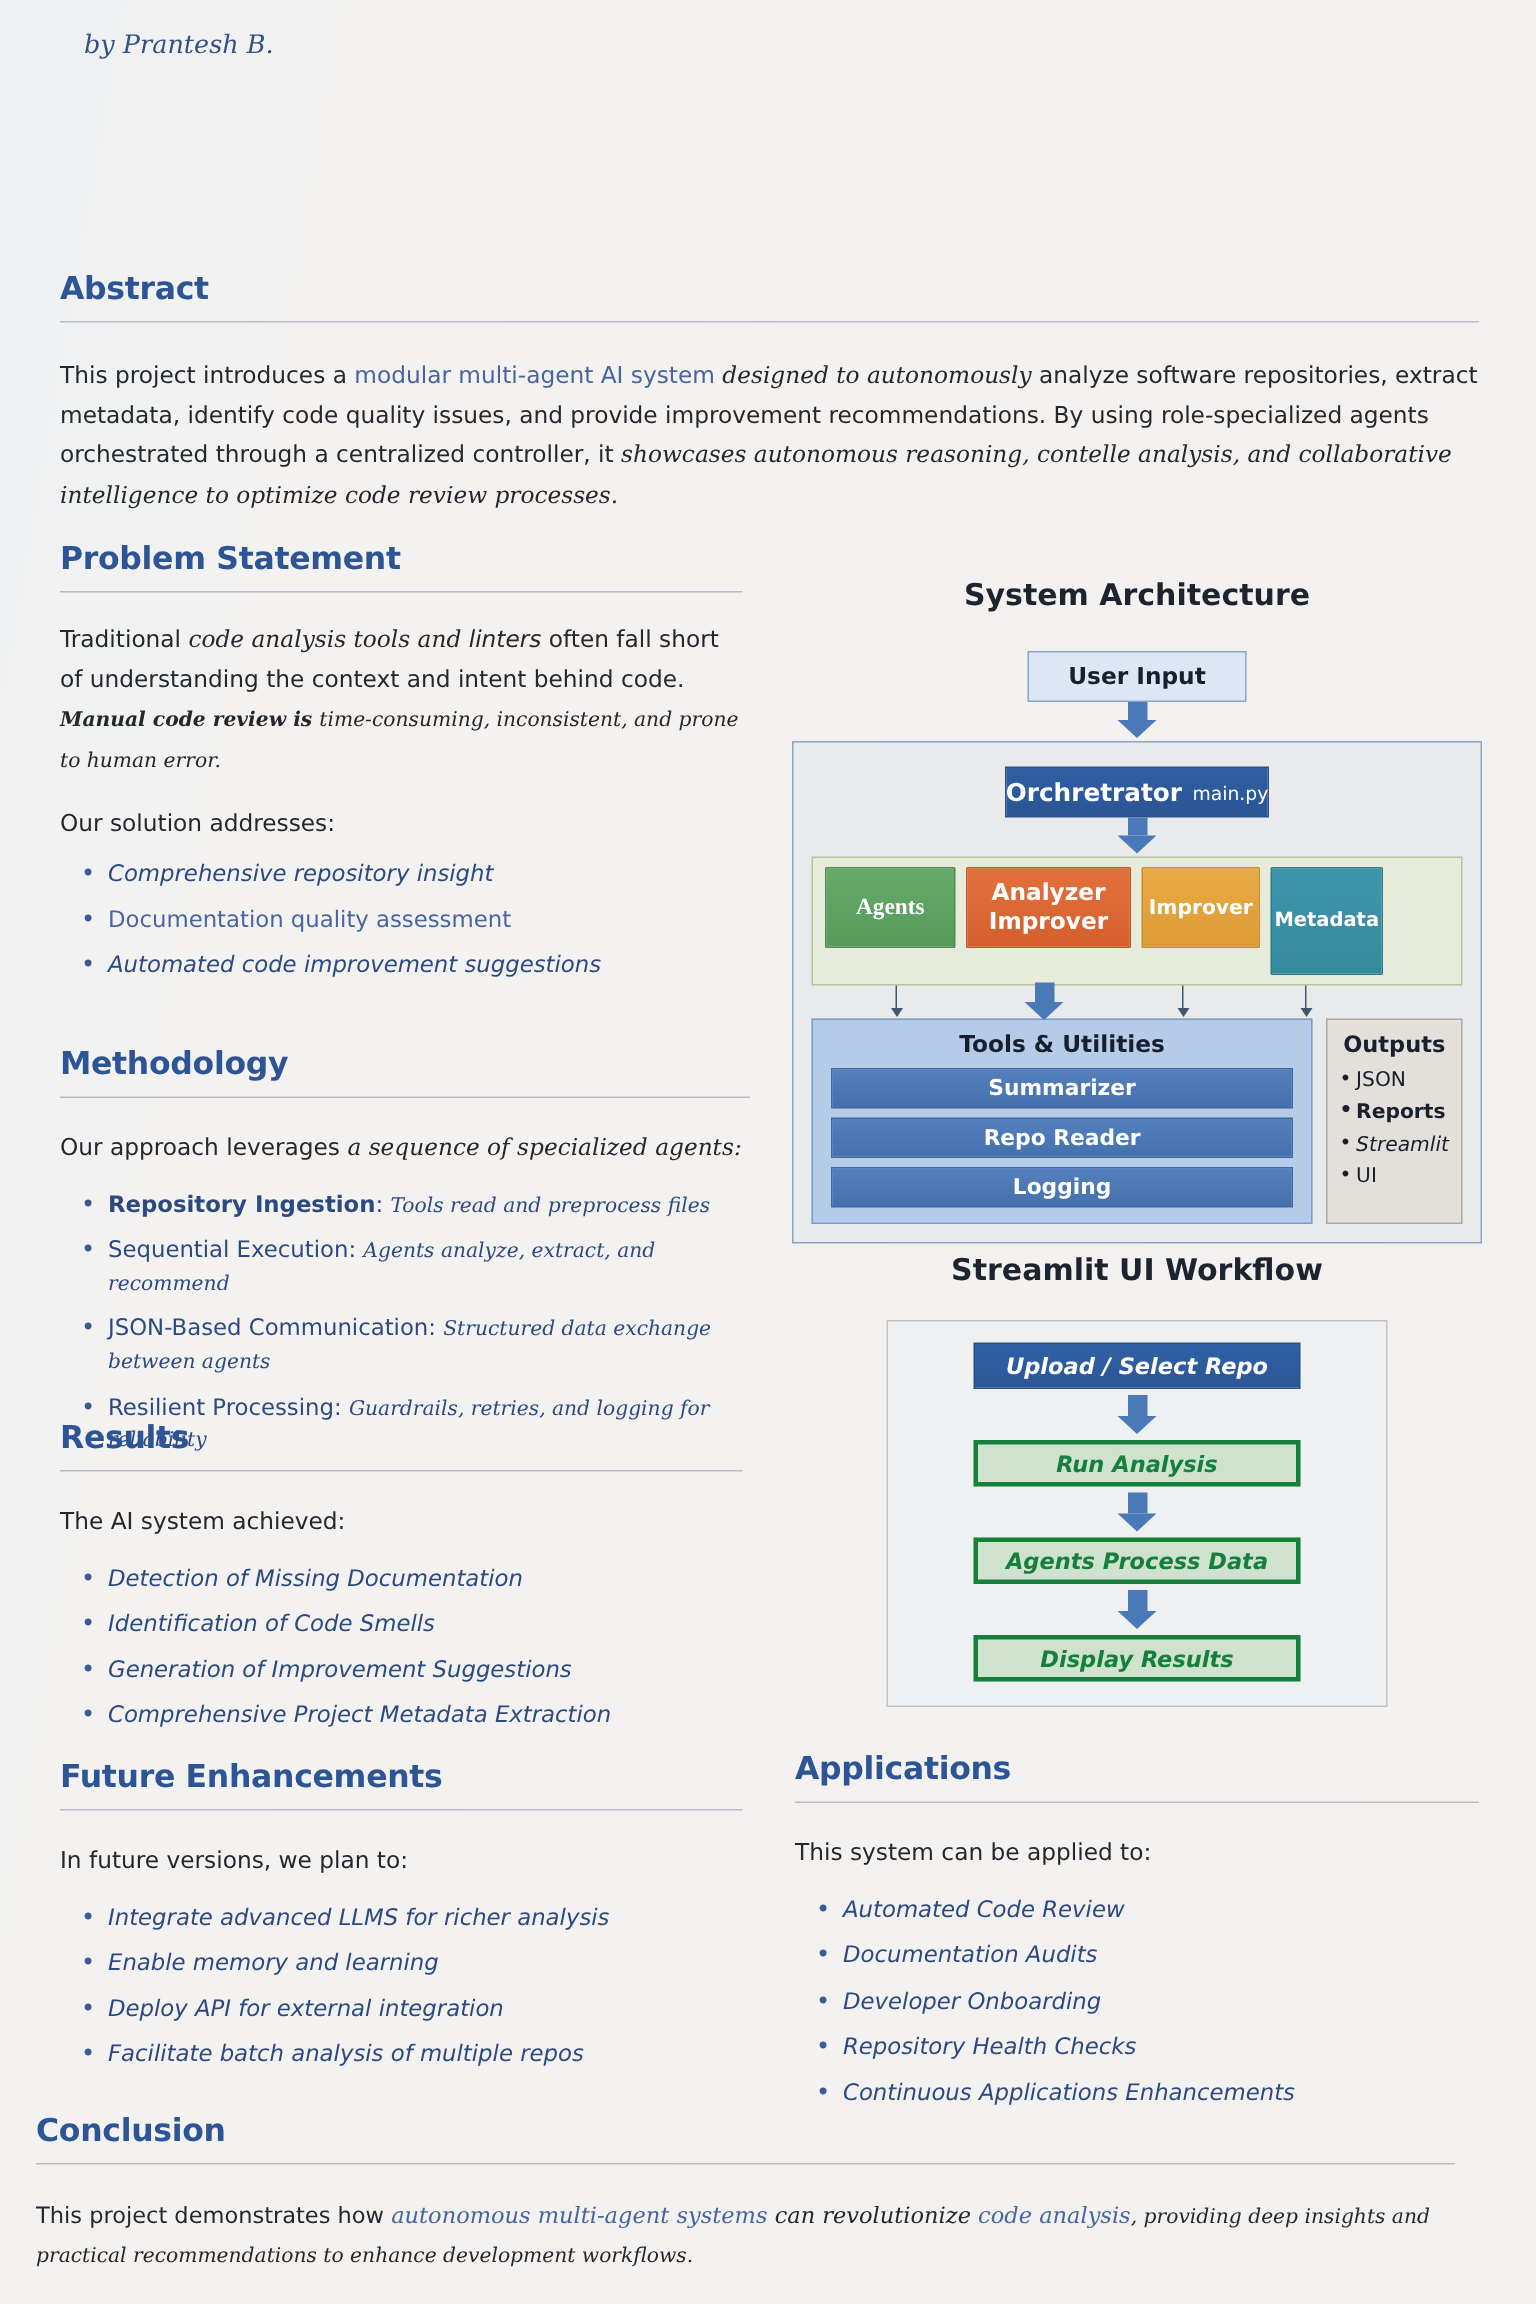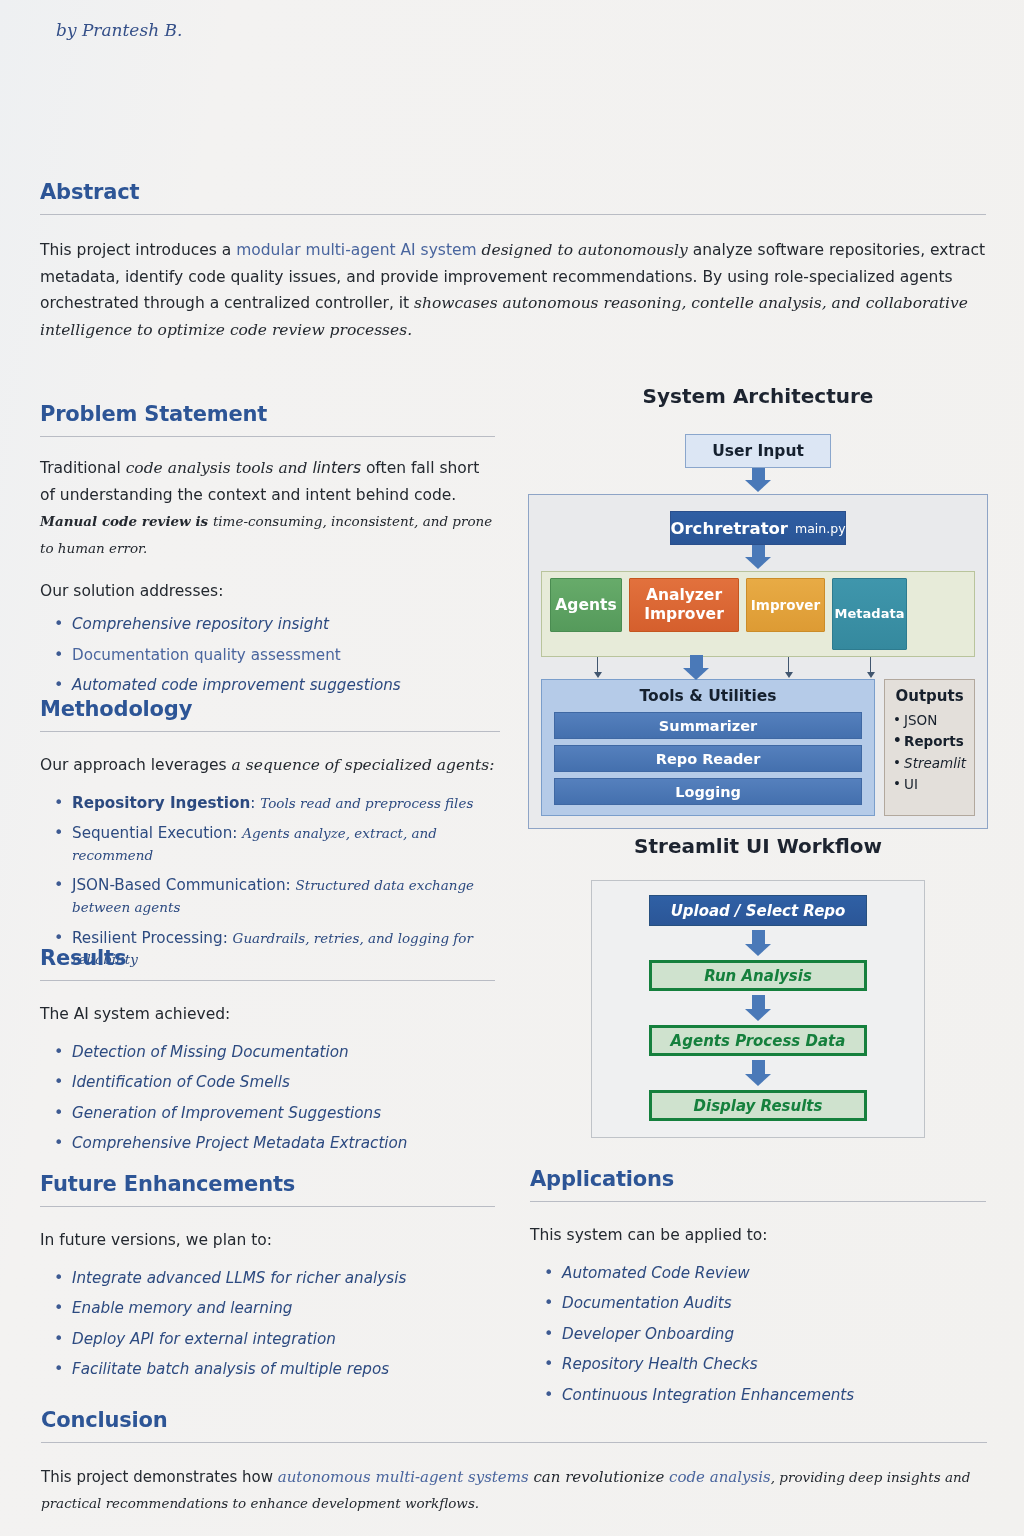--- a/index.html
+++ b/index.html
@@ -85,35 +85,35 @@
     color: #3d5a92;
     font-size: 16px;
   }
 
   
   #abstract { position: absolute; left: 40px; top: 180px; width: 946px; }
   #abstract .rule { width: 946px; }
   #abstract .body-txt { margin-top: 22px; }
 
   
-  #problem     { position: absolute; left: 40px; top: 402px;  width: 455px; }
+  #problem     { position: absolute; left: 40px; top: 360px;  width: 455px; }
   #methodology { position: absolute; left: 40px; top: 697px;  width: 460px; }
   #results     { position: absolute; left: 40px; top: 946px;  width: 455px; }
   #future      { position: absolute; left: 40px; top: 1172px; width: 455px; }
 
   #problem .rule, #results .rule { width: 455px; }
   #methodology .rule { width: 460px; }
   #future .rule { width: 455px; }
 
   
   #applications { position: absolute; left: 530px; top: 1167px; width: 456px; }
   #applications .rule { width: 456px; }
 
   
-  #conclusion { position: absolute; left: 41px; top: 1408px; width: 946px; }
+  #conclusion { position: absolute; left: 24px; top: 1408px; width: 946px; }
   #conclusion .rule { width: 946px; }
   #conclusion .body-txt { margin-top: 22px; font-size: 15px; line-height: 1.7; }
 
   
   .diagram-title {
     font-family: "DejaVu Sans", sans-serif;
     font-size: 20px;
     font-weight: bold;
     color: #1d2430;
     text-align: center;
@@ -180,21 +180,21 @@
   .agent-box {
     flex: 0 0 auto;
     display: flex; align-items: center; justify-content: center;
     color: #ffffff;
     text-align: center;
     font-family: "DejaVu Sans", sans-serif;
     font-weight: bold;
     line-height: 1.2;
     border-radius: 1px;
   }
-  .agent-box.a0 { width: 72px;  height: 54px; background: linear-gradient(#67ab6a, #559a5b); border: 1px solid #4a8c51; font-size: 15.5px; }
+  .agent-box.a0 { width: 87px;  height: 54px; background: linear-gradient(#67ab6a, #559a5b); border: 1px solid #4a8c51; font-size: 15.5px; font-family: Liberation Serif, serif; }
   .agent-box.a1 { width: 110px; height: 54px; background: linear-gradient(#e2713d, #d55f2d); border: 1px solid #c4561f; font-size: 15.5px; }
   .agent-box.a2 { width: 79px;  height: 54px; background: linear-gradient(#e8ab45, #dd9b34); border: 1px solid #cb8c28; font-size: 13.5px; }
   .agent-box.a3 { width: 75px;  height: 72px; background: linear-gradient(#3f96ac, #35899e); border: 1px solid #2d7b8f; font-size: 13px; }
 
   .connector-row {
     position: relative;
     height: 22px;
   }
   .thin-arrow {
     position: absolute;
@@ -389,21 +389,21 @@
 
   <div id="applications">
     <div class="sec-head">Applications</div>
     <div class="rule"></div>
     <div class="body-txt" style="margin-top:20px;">This system can be applied to:</div>
     <ul class="bullets" style="margin-top:14px;">
       <li class="itc">Automated Code Review</li>
       <li class="itc">Documentation Audits</li>
       <li class="itc">Developer Onboarding</li>
       <li class="itc">Repository Health Checks</li>
-      <li class="itc sm">Continuous Integration Enhancements</li>
+      <li class="itc sm">Continuous Applications Enhancements</li>
     </ul>
   </div>
 
   <div id="conclusion">
     <div class="sec-head">Conclusion</div>
     <div class="rule"></div>
     <div class="body-txt">
       <span>This project demonstrates how </span><span class="hl itc">autonomous multi-agent systems</span><span class="itc"> can revolutionize </span><span class="hl itc">code analysis</span><span class="smr">, providing deep insights and practical recommendations to enhance development workflows.</span>
     </div>
   </div>

